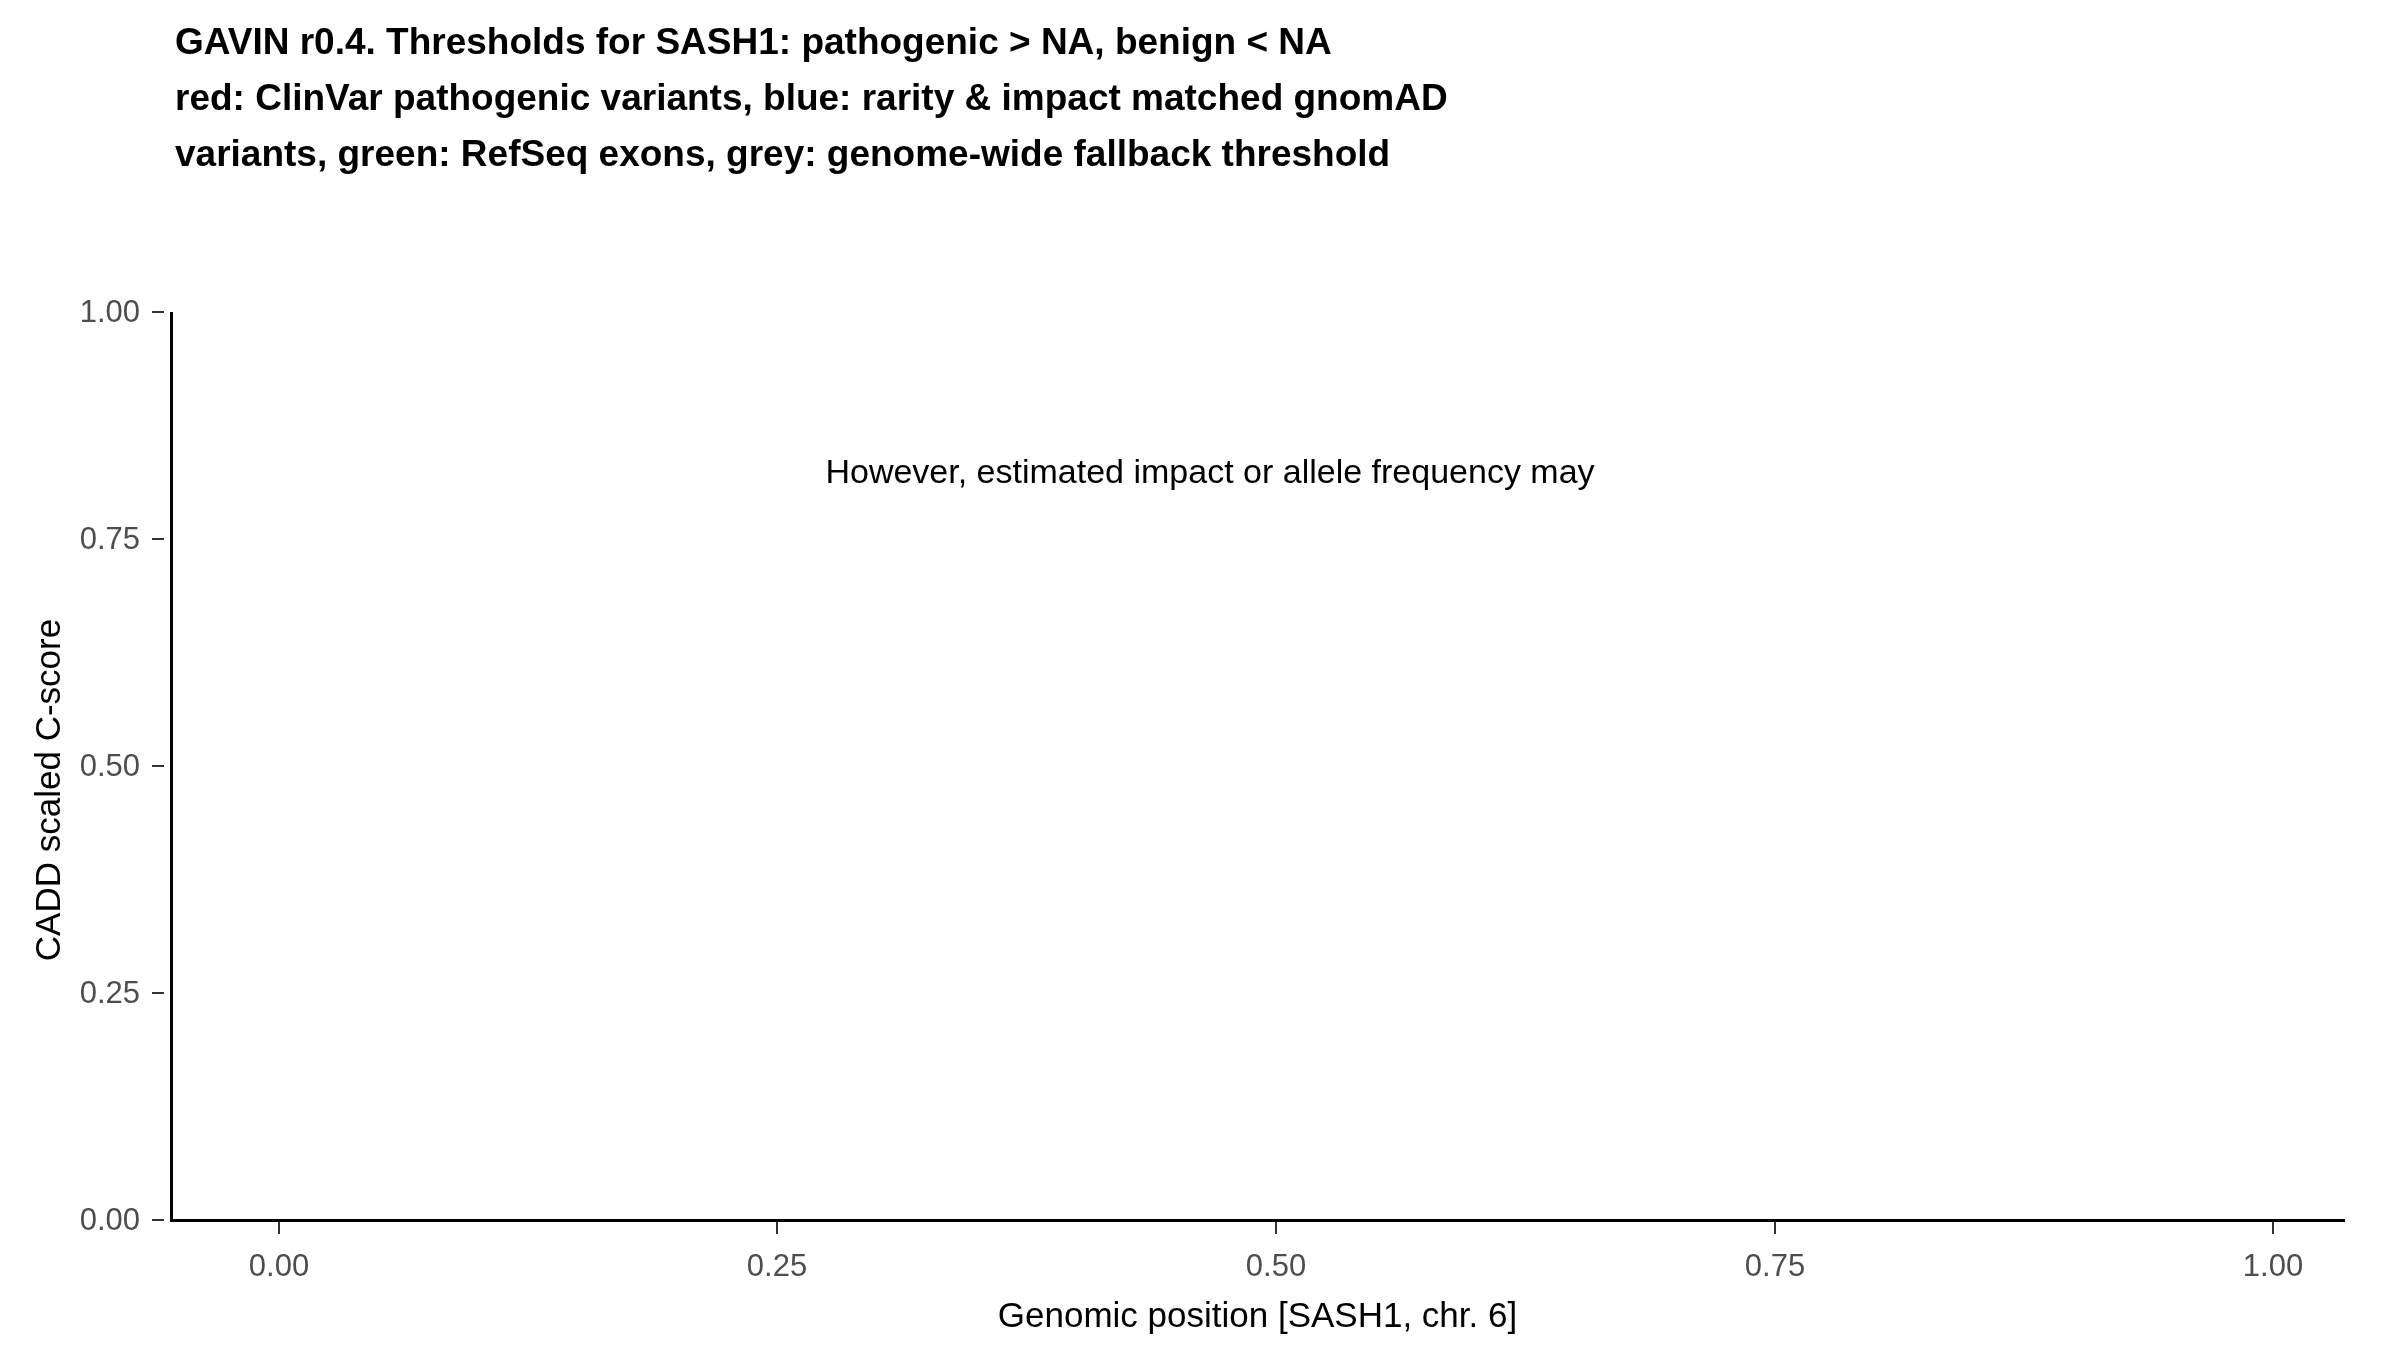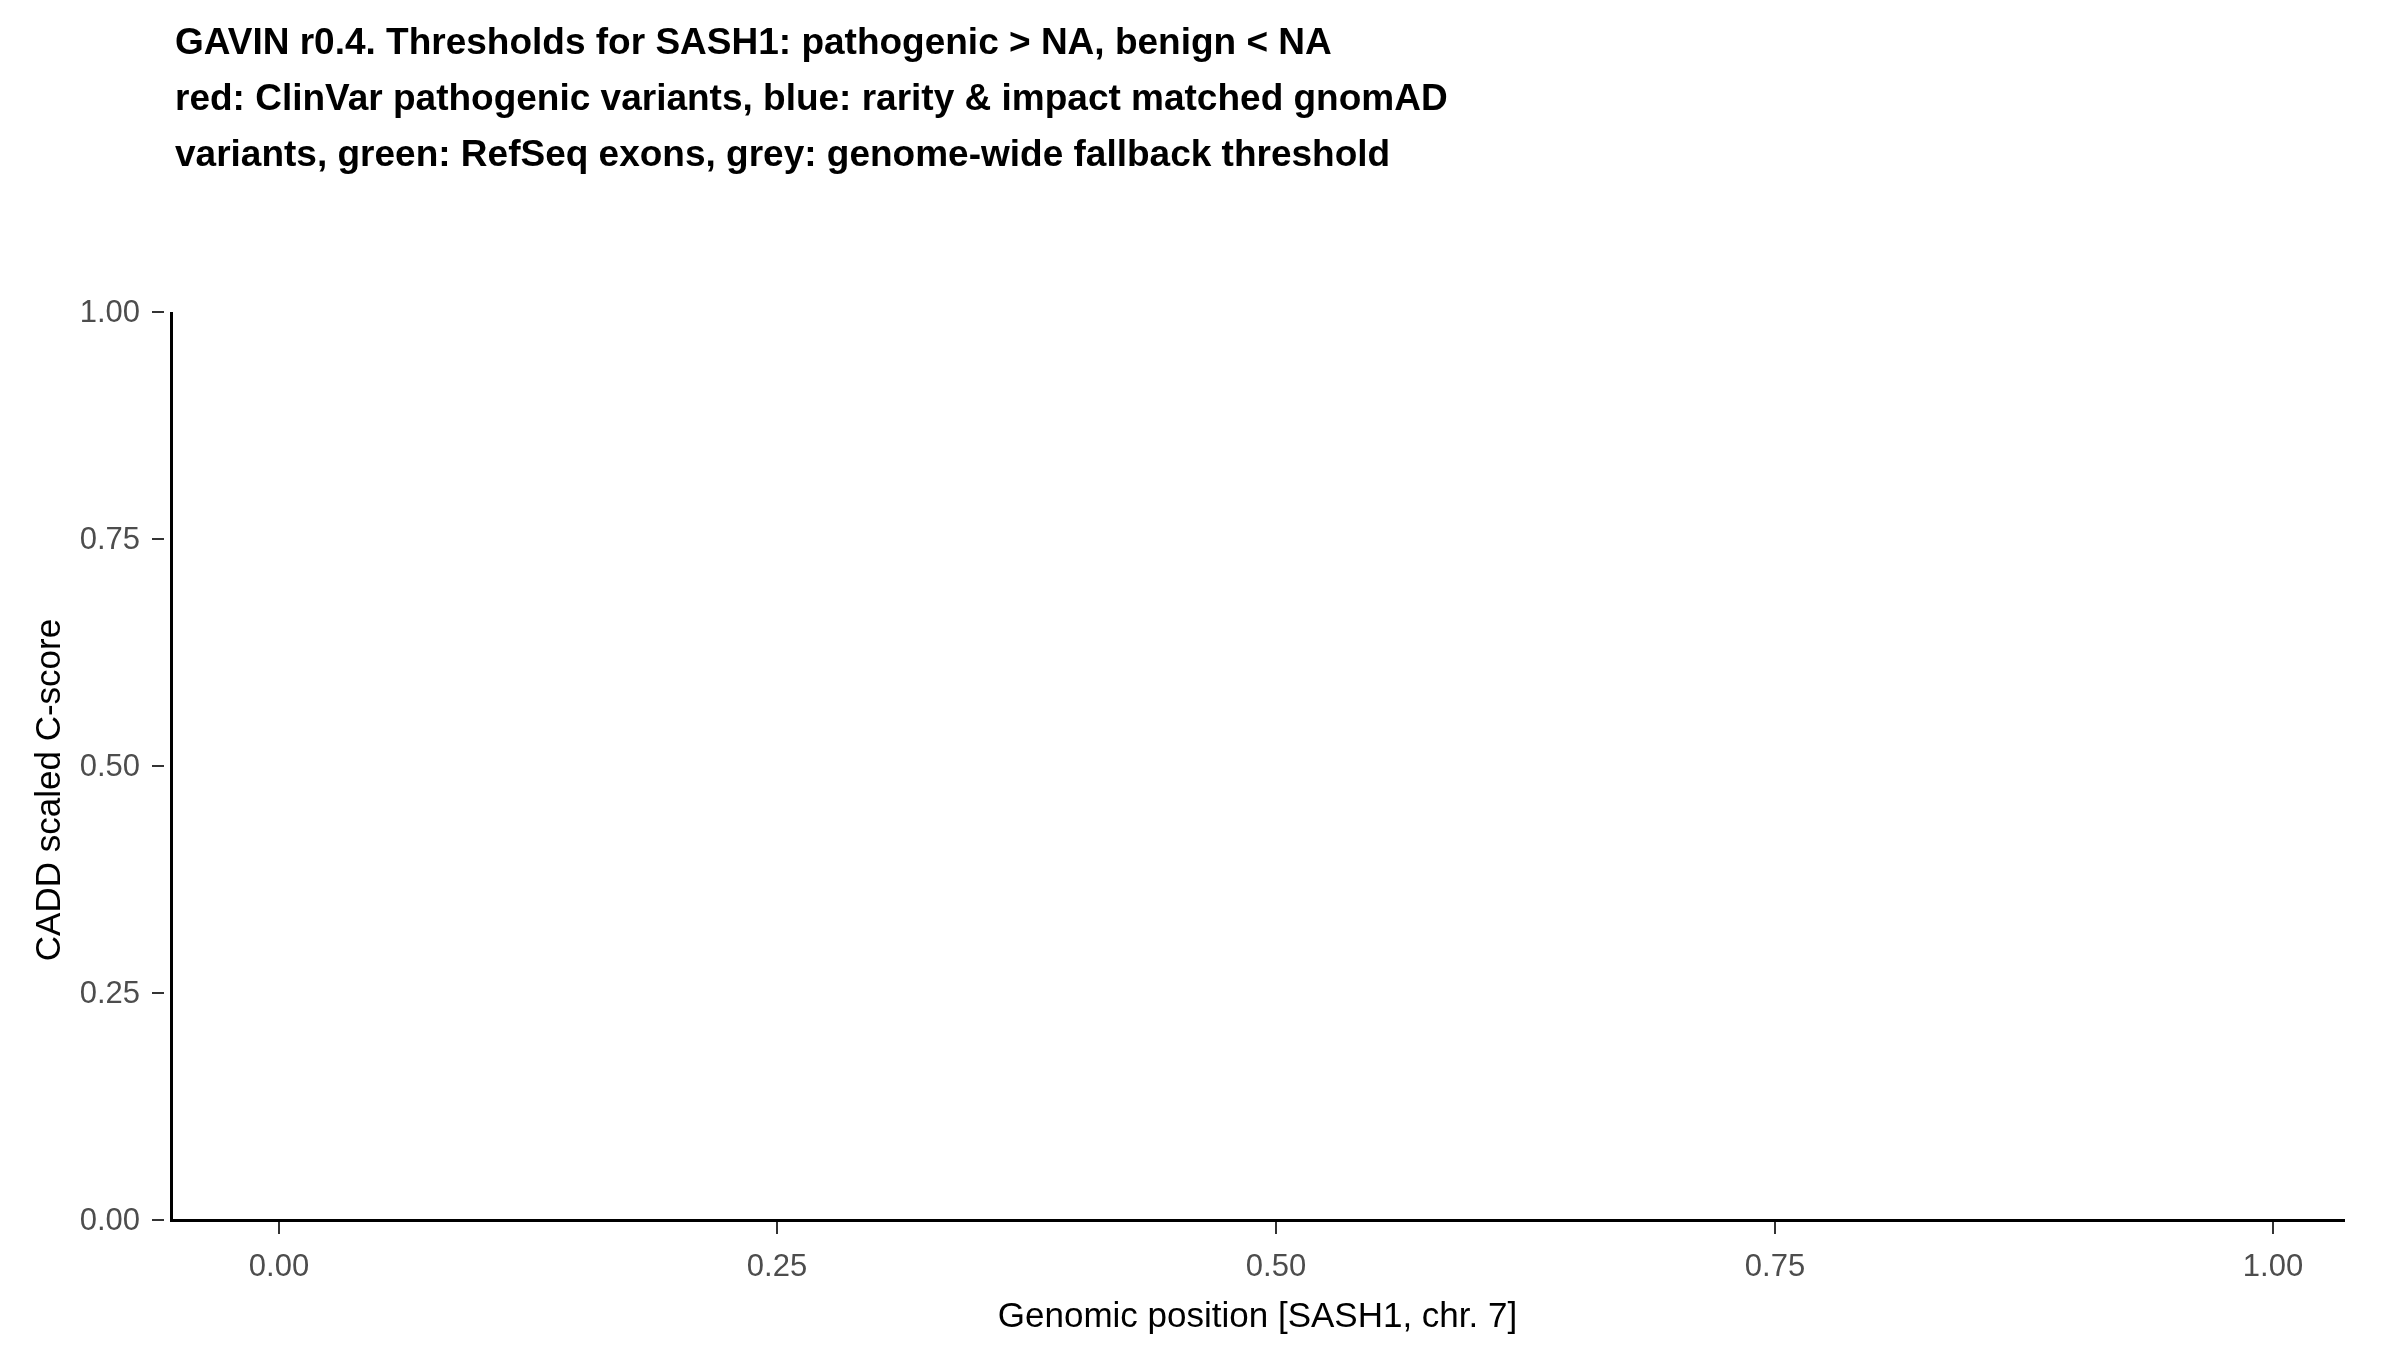--- a/index.html
+++ b/index.html
@@ -179,18 +179,19 @@
 
   <div class="xtick-mark" style="left:1275px;"></div>
   <div class="xtick" style="left:1276px;">0.50</div>
 
   <div class="xtick-mark" style="left:1774px;"></div>
   <div class="xtick" style="left:1775px;">0.75</div>
 
   <div class="xtick-mark" style="left:2272px;"></div>
   <div class="xtick" style="left:2273px;">1.00</div>
 
-  <div id="x-axis-title">Genomic position [SASH1, chr. 7]</div>
+  <div id="x-axis-title">Genomic position [SASH1, chr. 6]</div>
 
   <div id="annotation">
+    <div class="annotation-line">However, estimated impact or allele frequency may</div>
   </div>
 
 </div>
 
 </body></html>

